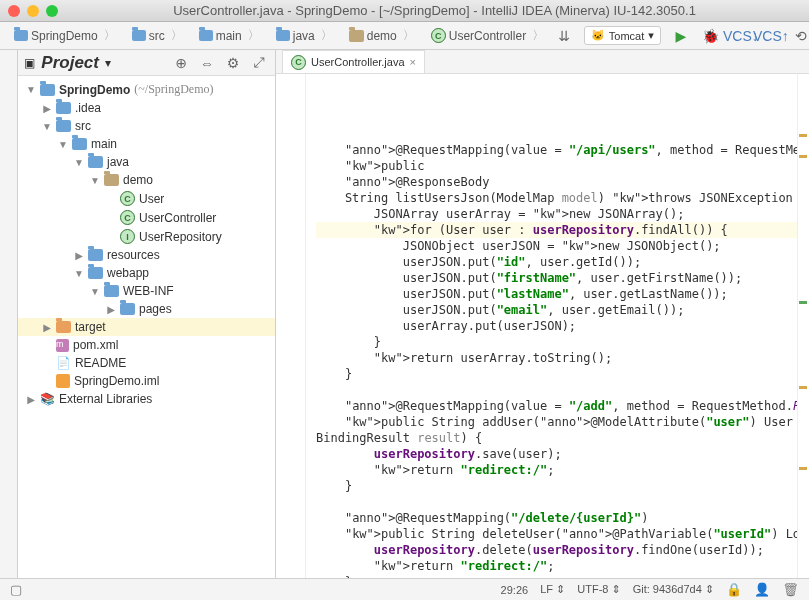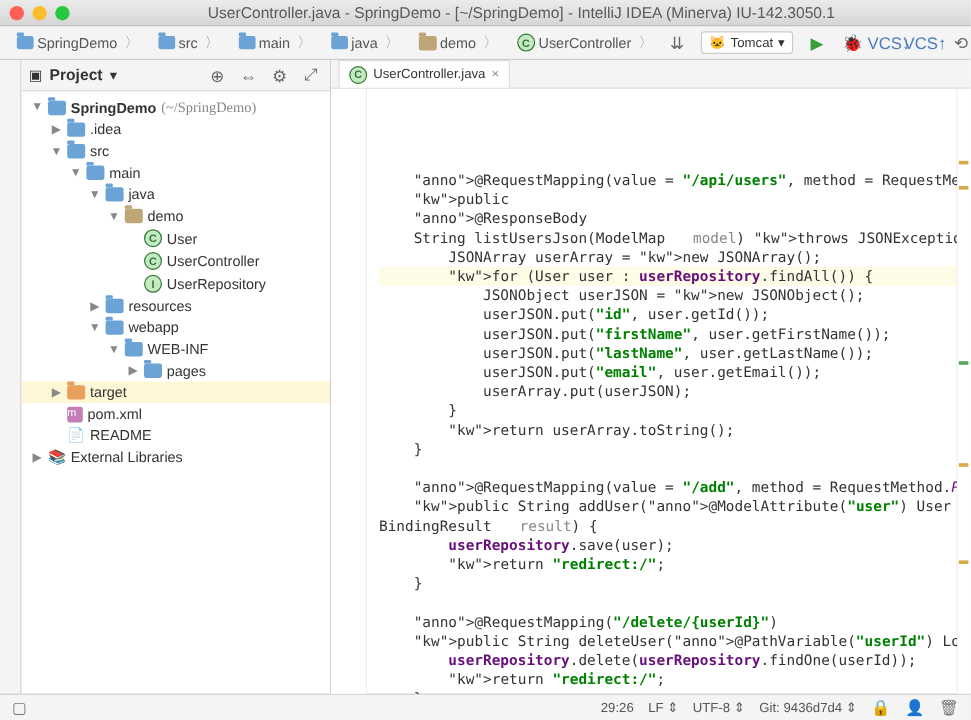--- a/index.html
+++ b/index.html
@@ -25,21 +25,21 @@
 .green { color: #3a9e3a; }
 .blue { color: #4b7dbf; }
 .play { color:#3a9e3a; }
 
 
 .main { display: flex; flex: 1; min-height: 0; }
 
 
 .panel { width: 258px; background: #fff; border-right: 1px solid #cfcfcf; display: flex; flex-direction: column; }
 .panel-header { display:flex; align-items:center; height:26px; background:#f4f4f4; border-bottom:1px solid #ddd; padding:0 6px; gap:6px;}
-.panel-header .tab { font-weight:bold; font-size:13px; }
+.panel-header .tab { font-weight:bold; font-size:17px;font-style:italic; }
 .panel-icons { margin-left:auto; display:flex; gap:6px; color:#777; }
 .tree { flex:1; overflow:auto; padding: 4px 0; font-size: 12px; }
 .node { display:flex; align-items:center; gap:4px; padding:2px 4px; white-space:nowrap; cursor:pointer;}
 .hl { background:#fef7d6; }
 .ind0{padding-left:8px}.ind1{padding-left:24px}.ind2{padding-left:40px}.ind3{padding-left:56px}.ind4{padding-left:72px}.ind5{padding-left:88px}
 .arrow { width:10px; color:#888; font-size:10px; display:inline-block; text-align:center;}
 .ic { width:15px; height:15px; display:inline-flex; align-items:center; justify-content:center; border-radius:50%; font-size:9px; font-weight:bold;}
 .ic-c { background:#c5e8c5; color:#2d7a2d; border:1px solid #2d7a2d;}
 .ic-i { background:#c5e8c5; color:#2d7a2d; border:1px solid #2d7a2d;}
 .ic-m { background:#c37eb8; color:#fff; border-radius:2px; width:13px; height:13px; font-size:9px;}
@@ -59,21 +59,21 @@
 .tabbar { display:flex; height:24px; background:#f4f4f4; border-bottom:1px solid #ddd; padding-left:6px;}
 .etab { display:flex; align-items:center; gap:5px; padding:0 8px; background:#fff; border:1px solid #ddd; border-bottom:none; font-size:11px;}
 .etab .close { color:#888; cursor:pointer;}
 .code { flex:1; overflow:auto; font-family: Menlo, Monaco, Consolas, monospace; font-size:12px; line-height:16px; padding:4px 0 4px 40px; white-space:pre; position:relative;}
 .gutter-strip { position:absolute; left:0; top:0; bottom:0; width:30px; background:#fff; border-right:1px solid #eee; }
 .cl { display:block; }
 .hlline { background:#fefbe6; }
 .str { color:#008000; font-weight:bold;}
 .field { color:#660e7a; font-weight:bold;}
 .static { color:#660e7a; font-style:italic;}
-.param { color:#888;margin-left:16px;}
+.param { color:#888;}
 
 
 .markers { width:12px; background:#fff; border-left:1px solid #eee; position:relative;}
 .mk { position:absolute; right:2px; width:8px; height:3px;}
 .mko { background:#d6a84a;}
 .mkg { background:#5aa65a;}
 
 
 .status { height:22px; background:#f4f4f4; border-top:1px solid #cfcfcf; display:flex; align-items:center; padding:0 10px; font-size:11px; color:#555; gap:12px;}
 .status .spacer { flex:1;}
@@ -234,20 +234,25 @@
           <div class="node ind1">
             <span class="arrow"></span>
             <span class="ic-m">m</span>
             <span>pom.xml</span>
           </div>
           <div class="node ind1">
             <span class="arrow"></span>
             <span>📄</span>
             <span>README</span>
           </div>
+          <div class="node ind1">
+            <span class="arrow"></span>
+            <span class="ic-iml"></span>
+            <span>SpringDemo.iml</span>
+          </div>
           <div class="node ind0">
             <span class="arrow">▶</span>
             <span>📚</span>
             <span>External Libraries</span>
           </div>
         </div>
     </div>
 
     <div class="editor">
       <div class="tabbar">

